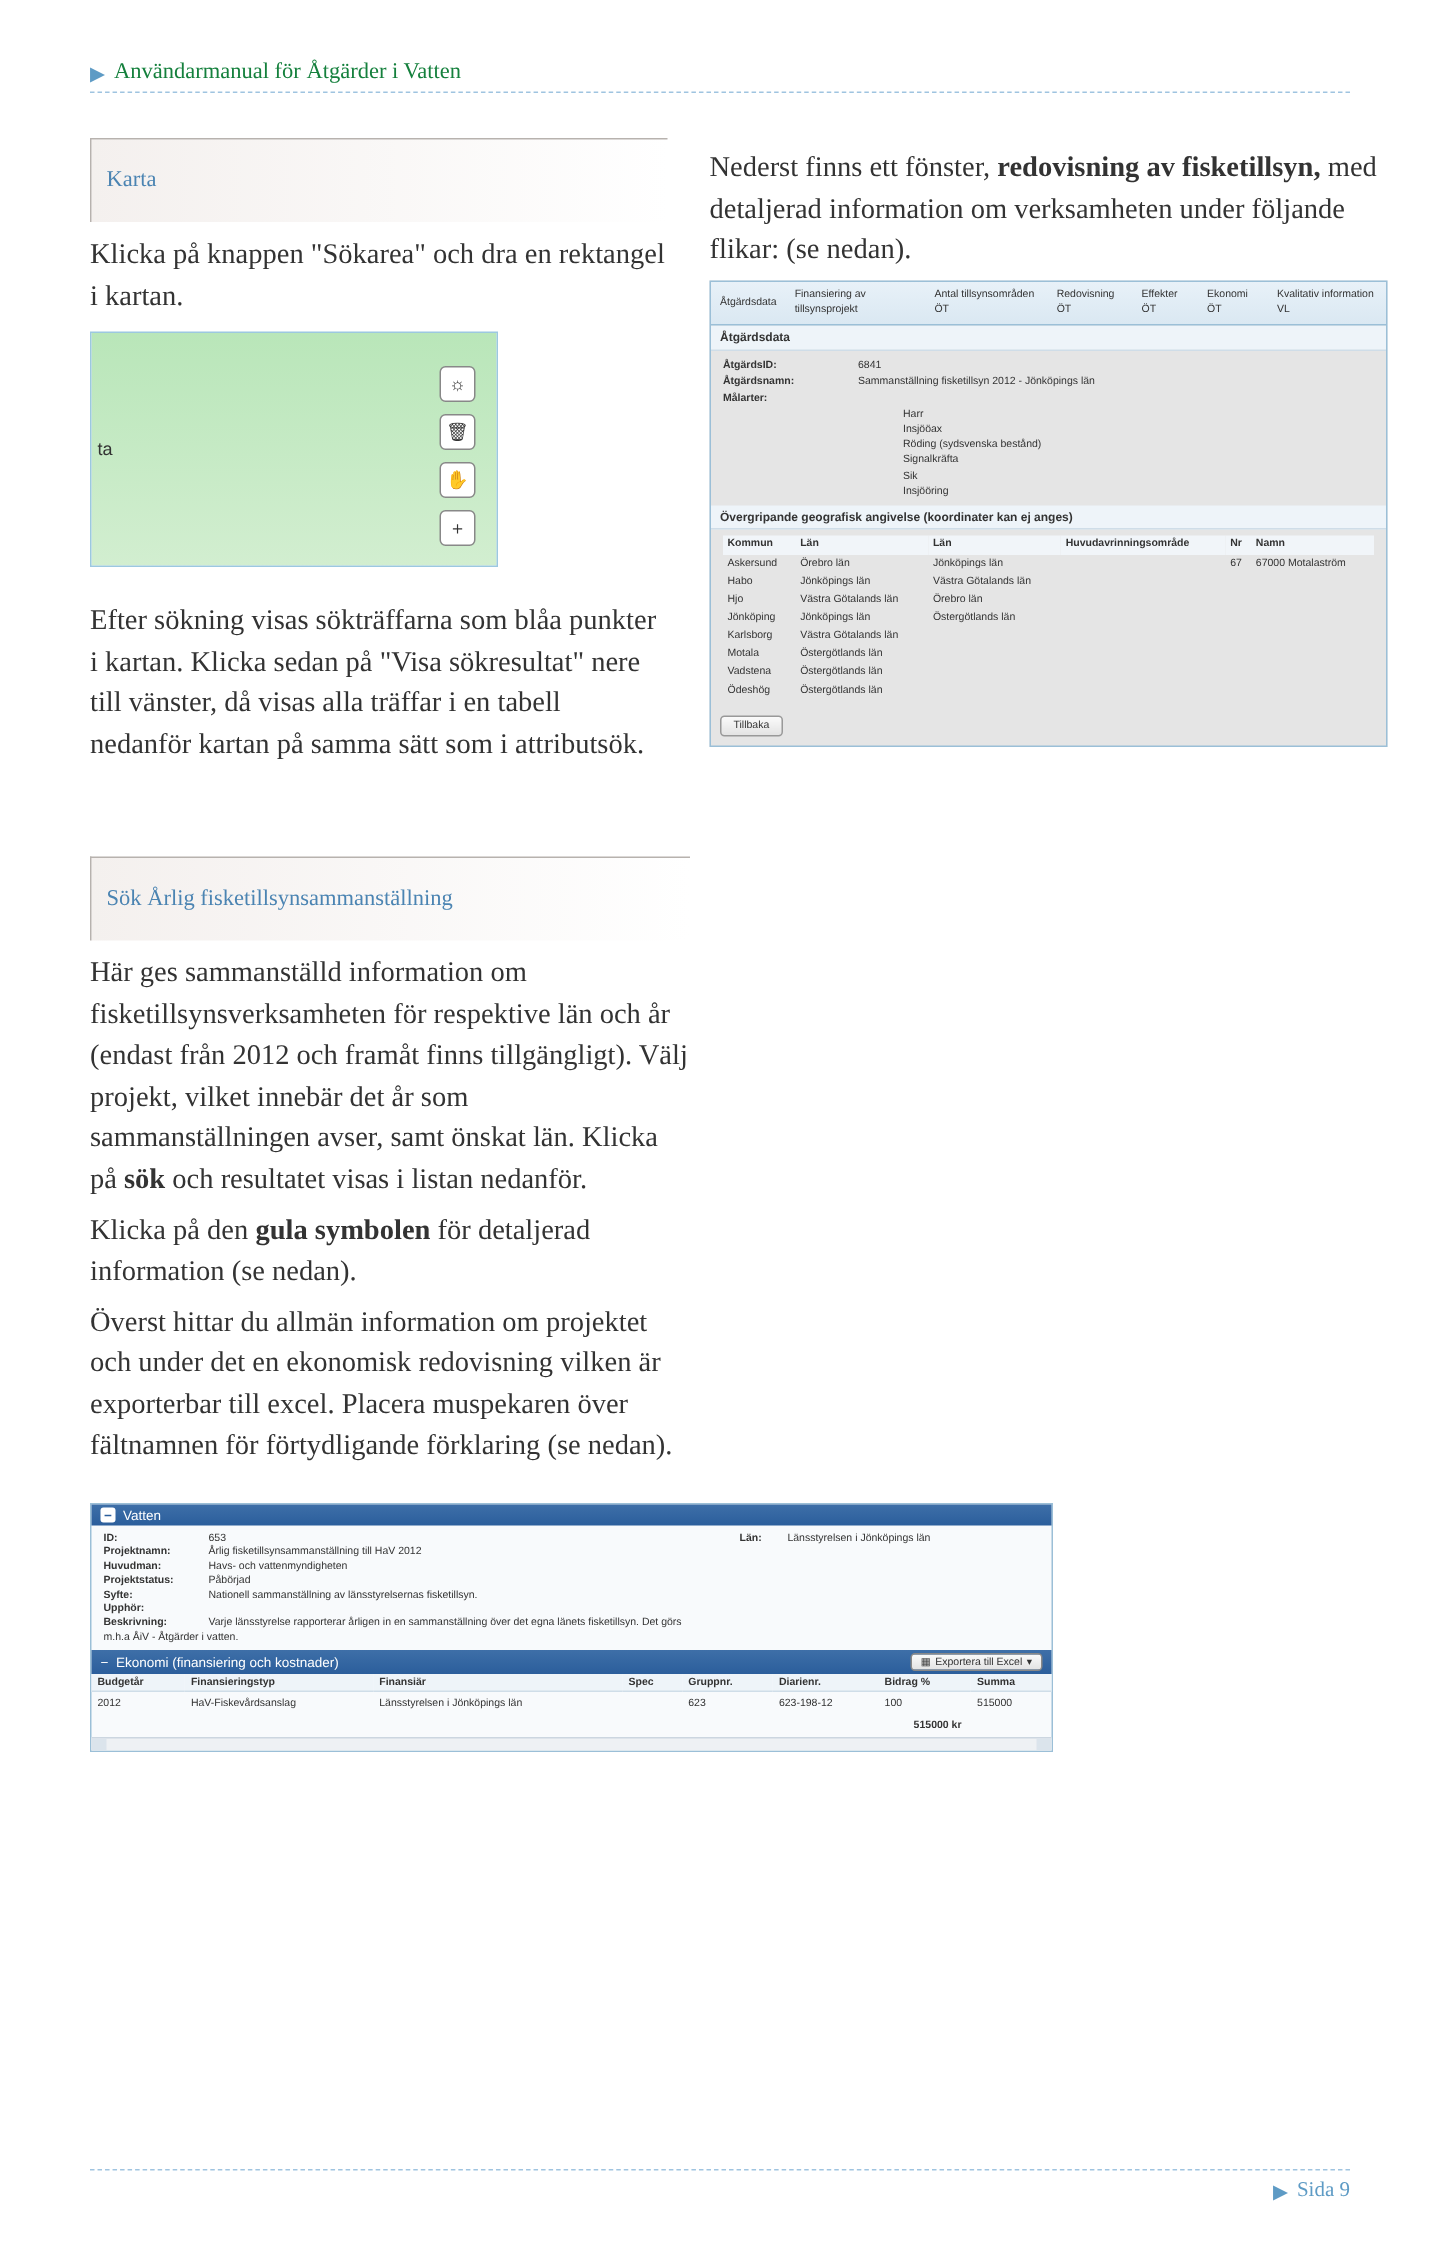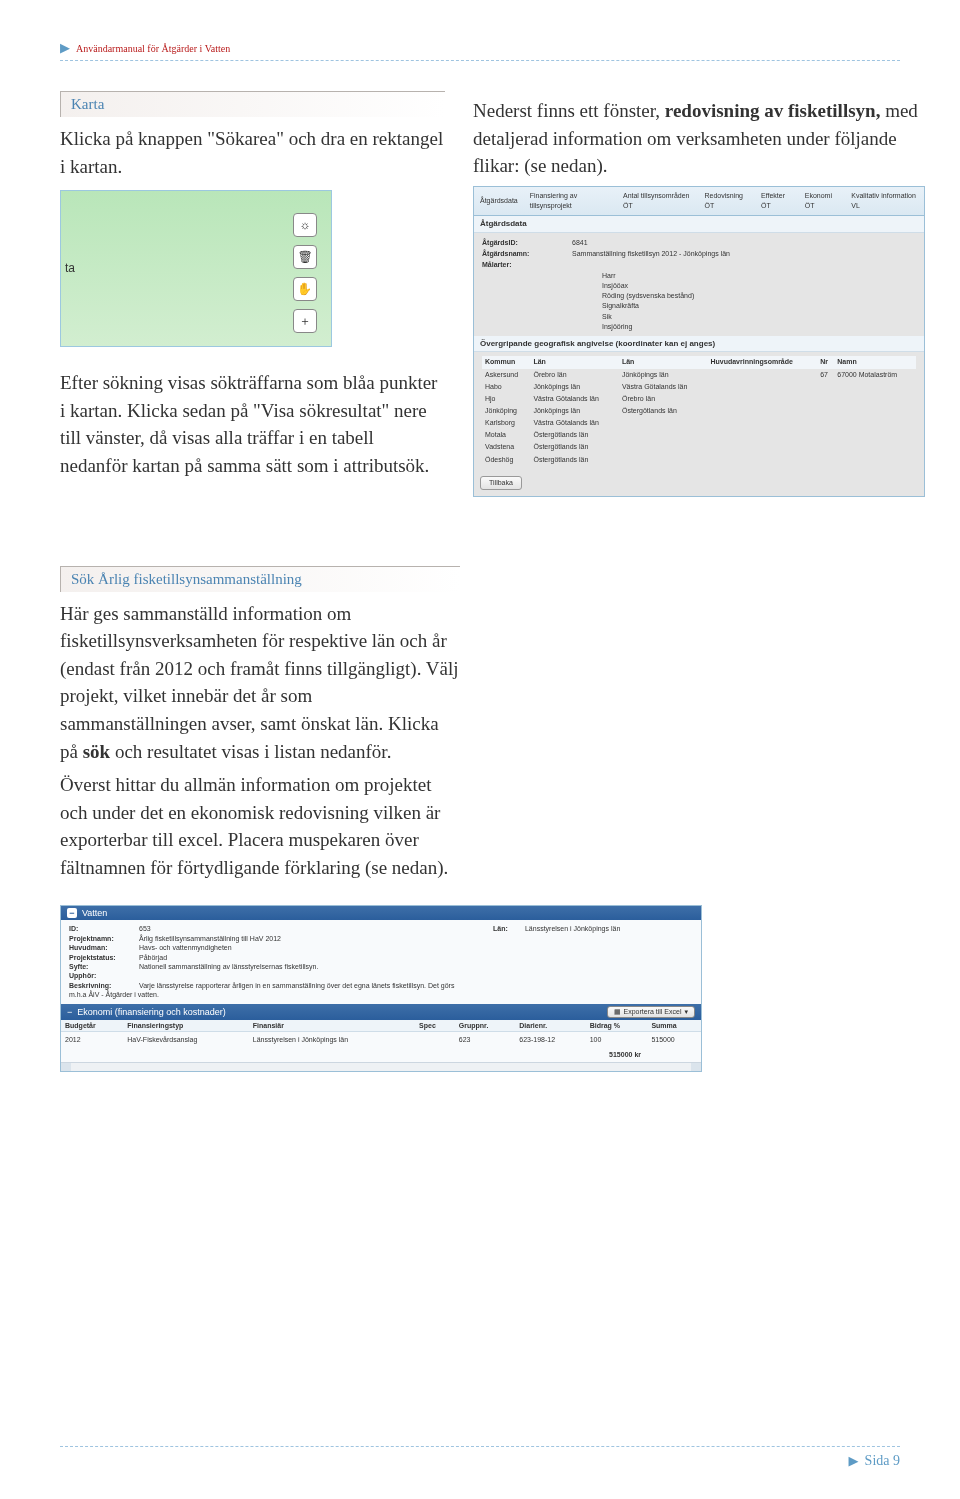--- a/index.html
+++ b/index.html
@@ -20,43 +20,43 @@
     display: flex;
     align-items: center;
     gap: 6px;
     margin-bottom: 4px;
   }
   .header-row .tri {
     color: #5e9bc5;
     font-size: 13px;
   }
   .doc-title {
-    color: #b91c1c;
-    font-size: 10px;
+    color: #15803d;
+    font-size: 15px;
     font-family: Georgia, serif;
   }
   .dotted-rule {
     border: none;
     border-top: 1px dashed #9fc4e0;
     margin: 4px 0 30px 0;
   }
   .content-row {
     display: flex;
     gap: 28px;
     align-items: flex-start;
     margin-bottom: 18px;
   }
   .left-col { width: 385px; flex-shrink: 0; }
   .right-col { flex: 1; font-size: 15px; line-height: 1.45; }
   .right-col.wide { width: 450px; flex: 0 0 450px; }
   .section-box {
     background: linear-gradient(to right, #f4f0ee 0%, #ffffff 100%);
     border-top: 1px solid #b7b2ae;
     border-left: 1px solid #b7b2ae;
-    padding: 4px 10px;
+    padding: 19px 10px;
     color: #4b84b2;
     font-size: 15px;
     margin-bottom: 8px;
   }
   .para {
     font-size: 19px;
     line-height: 1.45;
     color: #333;
     margin: 6px 0;
   }
@@ -369,24 +369,27 @@
                   <td></td>
                 </tr>
           </tbody>
             </table>
         </div>
         <span class="back-btn">Tillbaka</span>
       </div>
     </div>
   </div>
 
-  <div style="margin-top:69px; width:400px">
+  <div style="margin-top:55px; width:400px">
     <div class="section-box">Sök Årlig fisketillsynsammanställning</div>
     <p class="para">
       <span>Här ges sammanställd information om fisketillsynsverksamheten för respektive län och år (endast från 2012 och framåt finns tillgängligt). Välj projekt, vilket innebär det år som sammanställningen avser, samt önskat län. Klicka på </span><strong>sök</strong><span> och resultatet visas i listan nedanför.</span>
+    </p>
+    <p class="para">
+      <span>Klicka på den </span><strong>gula symbolen</strong><span> för detaljerad information (se nedan).</span>
     </p>
     <p class="para">Överst hittar du allmän information om projektet och under det en ekonomisk redovisning vilken är exporterbar till excel. Placera muspekaren över fältnamnen för förtydligande förklaring (se nedan).</p>
   </div>
 
   <div class="projekt-wrap">
     <div class="hdr">
       <span class="minus">−</span>
       <span>Vatten</span>
     </div>
     <div class="body">

